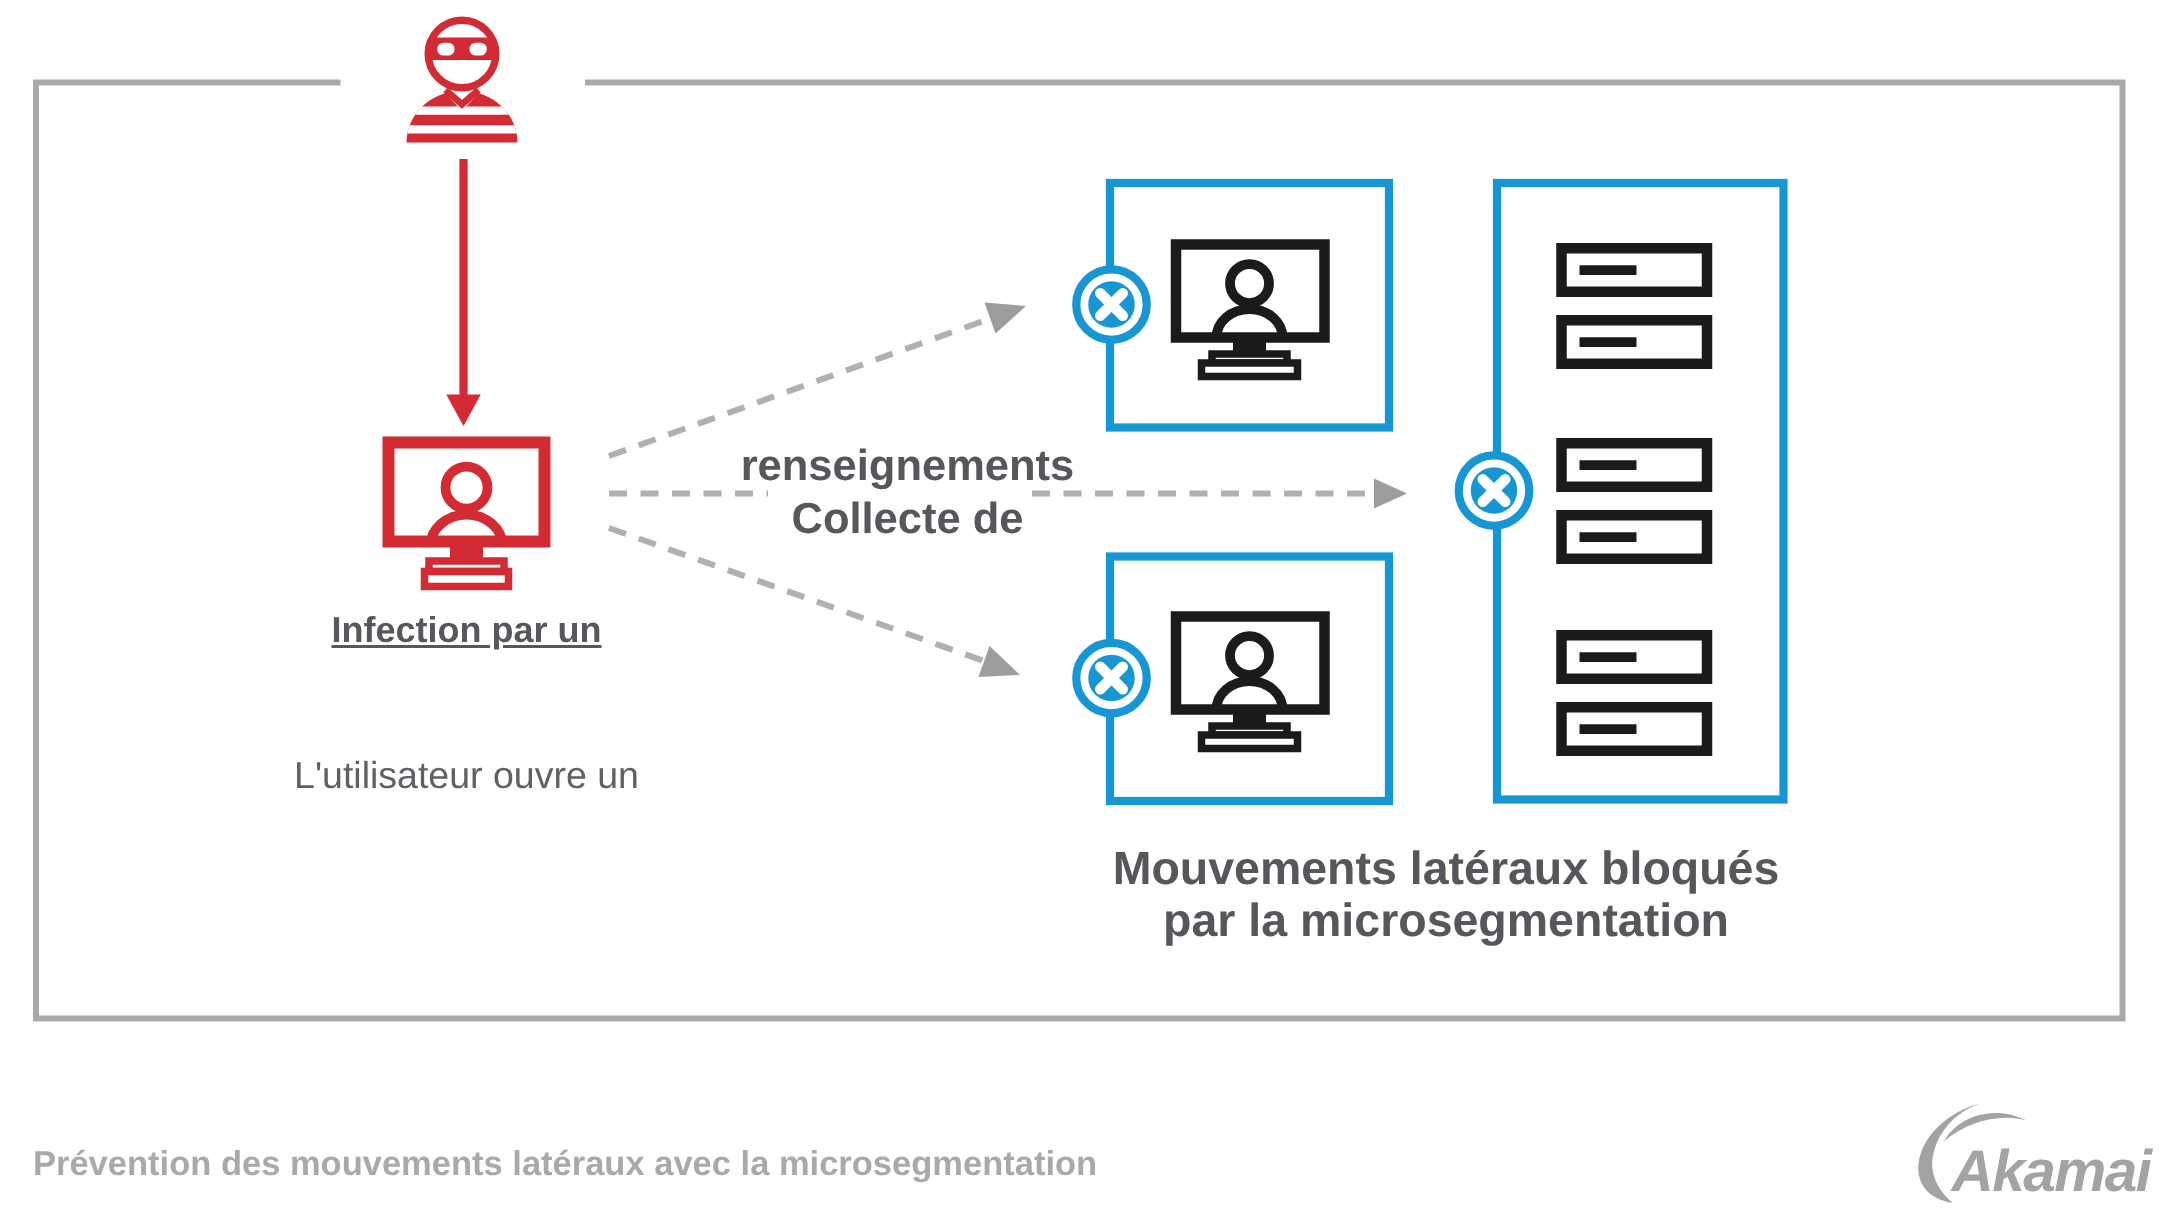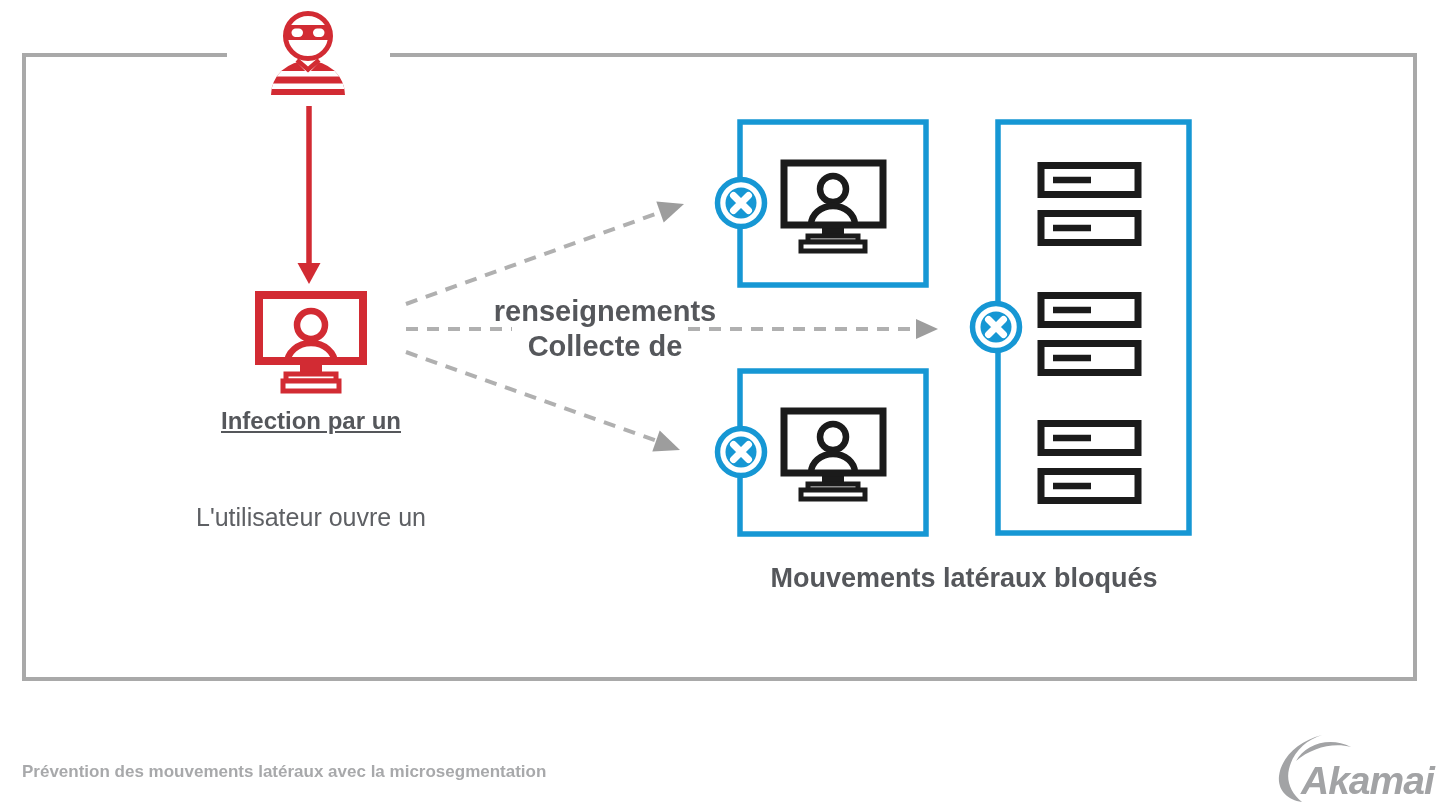--- a/index.html
+++ b/index.html
@@ -17,22 +17,22 @@
   html,body{margin:0;padding:0;background:#fff;}
   #canvas{
     position:relative;width:1440px;height:810px;background:#fff;overflow:hidden;
     font-family:"Liberation Sans",sans-serif;
   }
   #gfx{position:absolute;left:0;top:0;width:1440px;height:810px;}
   .txt{position:absolute;text-align:center;}
   .title{font-size:24px;font-weight:700;line-height:34px;color:var(--text-dark);text-decoration:underline;}
   .subtitle{font-size:25px;font-weight:400;line-height:31px;color:var(--text-medium);}
   .mid-label{font-size:29px;font-weight:700;line-height:35px;color:var(--text-dark);}
-  .blocked-label{font-size:27px;font-weight:700;line-height:35px;color:var(--text-dark);}
-  .caption{position:absolute;left:22px;top:762px;font-size:17px;font-weight:700;color:var(--text-light);text-align:left;}
+  .blocked-label{font-size:31px;font-weight:700;line-height:35px;color:var(--text-dark);}
+  .caption{position:absolute;left:22px;top:762px;font-size:23px;font-weight:700;color:var(--text-light);text-align:left;}
   
   .s-red{stroke:var(--red);}   .f-red{fill:var(--red);}
   .s-blue{stroke:var(--blue);} .f-blue{fill:var(--blue);}
   .s-black{stroke:var(--icon-black);} .f-black{fill:var(--icon-black);}
   .s-dash{stroke:var(--dash);} .f-arrow{fill:var(--arrowhead);}
   .s-frame{stroke:var(--frame);} .f-logo{fill:var(--logo-gray);}
   .f-none{fill:none;}
   svg text{font-family:"Liberation Sans",sans-serif;}
 </style>
 </head>
@@ -159,17 +159,18 @@
     <div>L'utilisateur ouvre un</div>
   </div>
 
   <div class="txt mid-label" style="left:455px;top:294px;width:300px;">
     <div>renseignements</div>
     <div>Collecte de</div>
   </div>
 
   <div class="txt blocked-label" style="left:711px;top:561px;width:506px;">
     <div>Mouvements latéraux bloqués</div>
+    <div>par la microsegmentation</div>
   </div>
 
   <div class="caption">Prévention des mouvements latéraux avec la microsegmentation</div>
 
 </div>
 
 </body></html>

